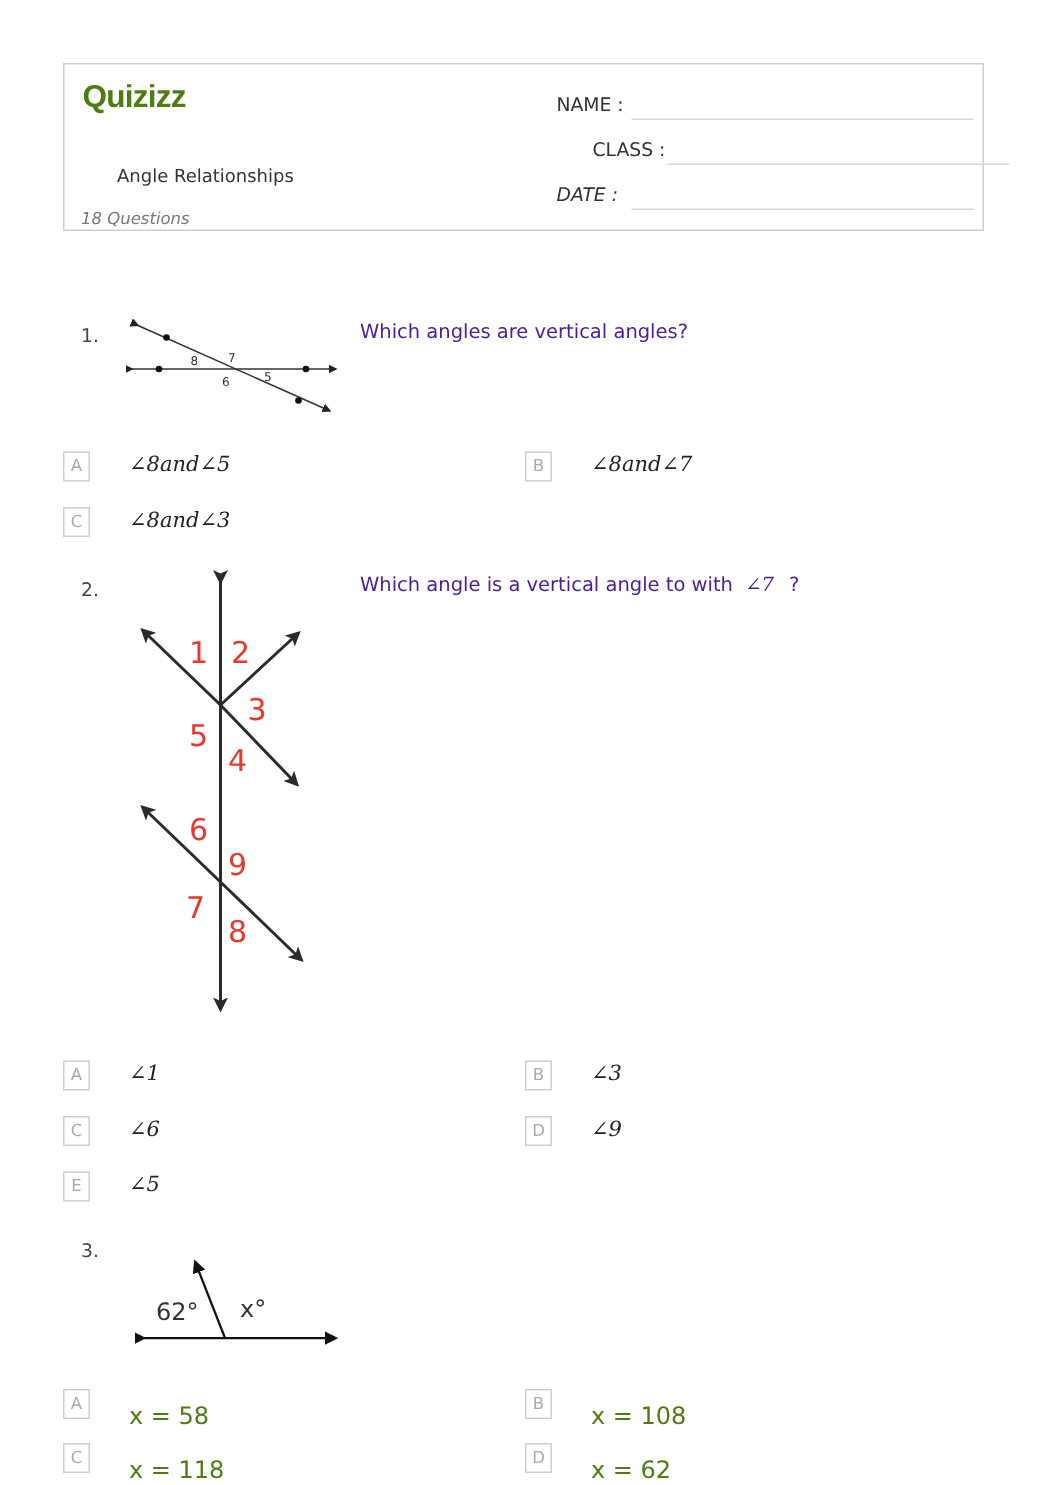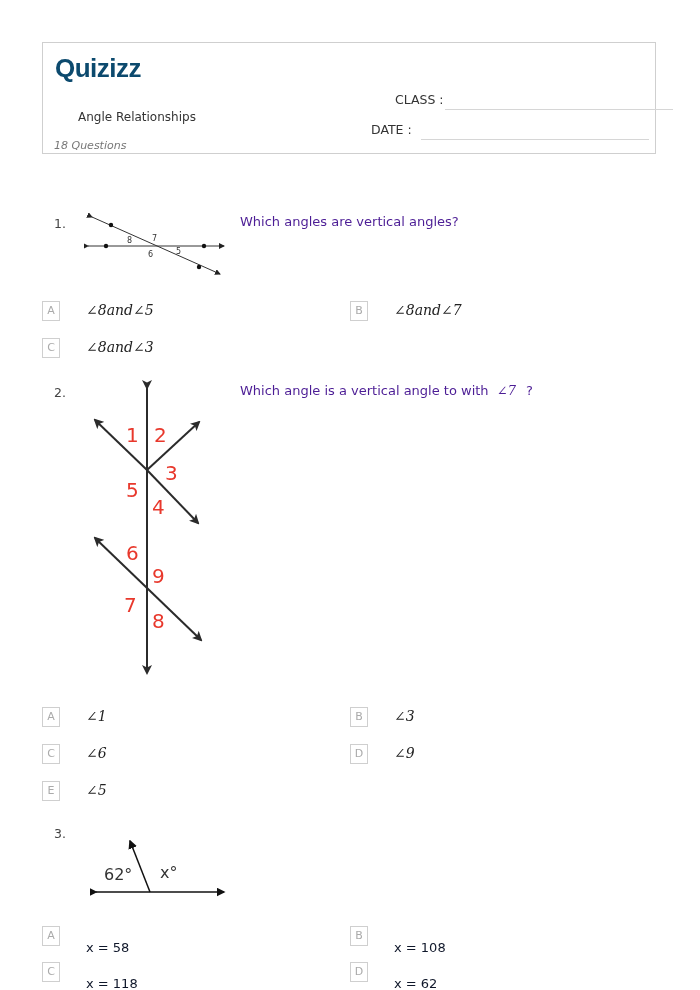--- a/index.html
+++ b/index.html
@@ -1,46 +1,50 @@
 <!DOCTYPE html>
 <html><head>
 <meta charset="utf-8">
 <style>
   html, body { margin: 0; padding: 0; background: #ffffff; }
   body { width: 700px; height: 990px; position: relative; overflow: hidden; font-family: "DejaVu Sans", sans-serif; color: #333; }
   .header-box { position: absolute; left: 42px; top: 42px; width: 614px; height: 112px; border: 1px solid #cfcfcf; box-sizing: border-box; }
-  .logo { position: absolute; left: 12px; top: 10px; font-family: "Liberation Sans", sans-serif; font-weight: bold; font-size: 26px; color: #0c4a6e; letter-spacing: -0.5px; }
+  .logo { position: absolute; left: 12px; top: 10px; font-family: "Liberation Sans", sans-serif; font-weight: bold; font-size: 21px; color: #4d7c0f; letter-spacing: -0.5px; }
   .ws-title { position: absolute; left: 11px; top: 67px; font-size: 12px; color: #333; margin-left: 24px; }
   .ws-count { position: absolute; left: 11px; top: 96px; font-size: 11px; color: #777; font-style: italic; }
   .field { position: absolute; left: 328px; width: 278px; height: 22px; }
   .field .flabel { position: absolute; left: 0; bottom: 3px; font-size: 12.5px; color: #333; }
   .field .fline { position: absolute; left: 50px; right: 0; bottom: 0; border-bottom: 1px solid #d6d6d6; }
   .qnum { position: absolute; font-size: 12.5px; color: #444; }
   .qtext { position: absolute; font-size: 13px; color: #4c1d95; }
   .opt { position: absolute; height: 20px; }
   .opt .letter { position: absolute; left: 0; top: 0; width: 18px; height: 20px; border: 1px solid #cfcfcf; box-sizing: border-box; font-size: 11px; color: #aaa; text-align: center; line-height: 18px; }
   .opt .otext { position: absolute; left: 44px; top: 1px; font-size: 14px; color: #222; white-space: nowrap; }
   .opt .otext.math { font-family: "DejaVu Serif", serif; font-style: italic; }
-  .opt .otext.plain { font-family: "DejaVu Sans", sans-serif; font-size: 13px; top: 14px; color: #0f172a; }
+  .opt .otext.plain { font-family: "DejaVu Sans", sans-serif; font-size: 16px; top: 8px; color: #4d7c0f; }
   svg { position: absolute; }
   .math-inline { font-family: "DejaVu Serif", serif; font-style: italic; }
 </style>
 </head>
 <body>
 
 <div class="header-box">
   <div class="logo">Quizizz</div>
   <div class="ws-title">Angle Relationships</div>
   <div class="ws-count">18 Questions</div>
 
+  <div class="field" style="top:15px;">
+    <span class="flabel">NAME :</span>
+    <span class="fline"></span>
+  </div>
   <div class="field" style="top:45px;margin-left:24px;">
     <span class="flabel">CLASS :</span>
     <span class="fline"></span>
   </div>
-  <div class="field" style="top:75px;">
+  <div class="field" style="top:75px;font-style:italic;">
     <span class="flabel">DATE  :</span>
     <span class="fline"></span>
   </div>
 </div>
 
 <div class="qnum" style="left:54px; top:216px;">1.</div>
 <div class="qtext" style="left:240px; top:214px;">Which angles are vertical angles?</div>
 
 <svg style="left:84px; top:212px;" width="145" height="66" viewBox="0 0 145 66">
   <defs>

